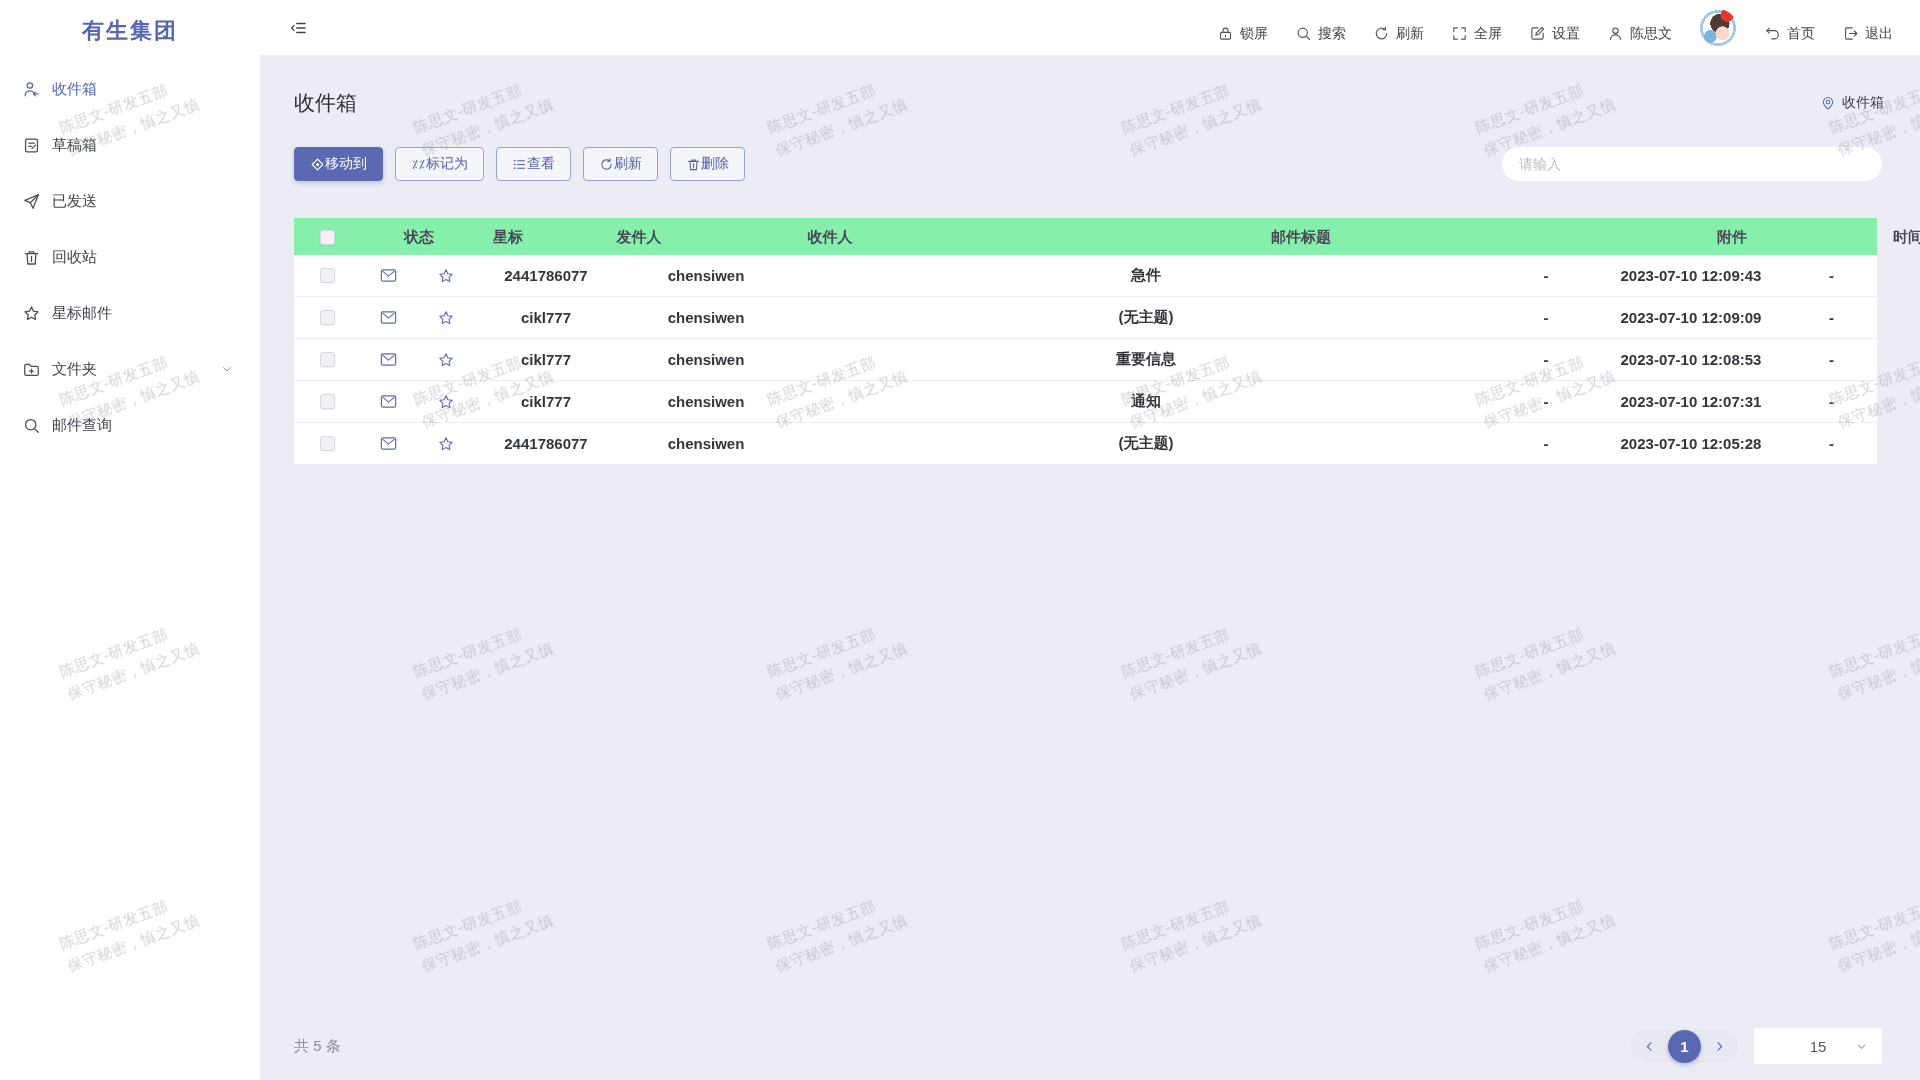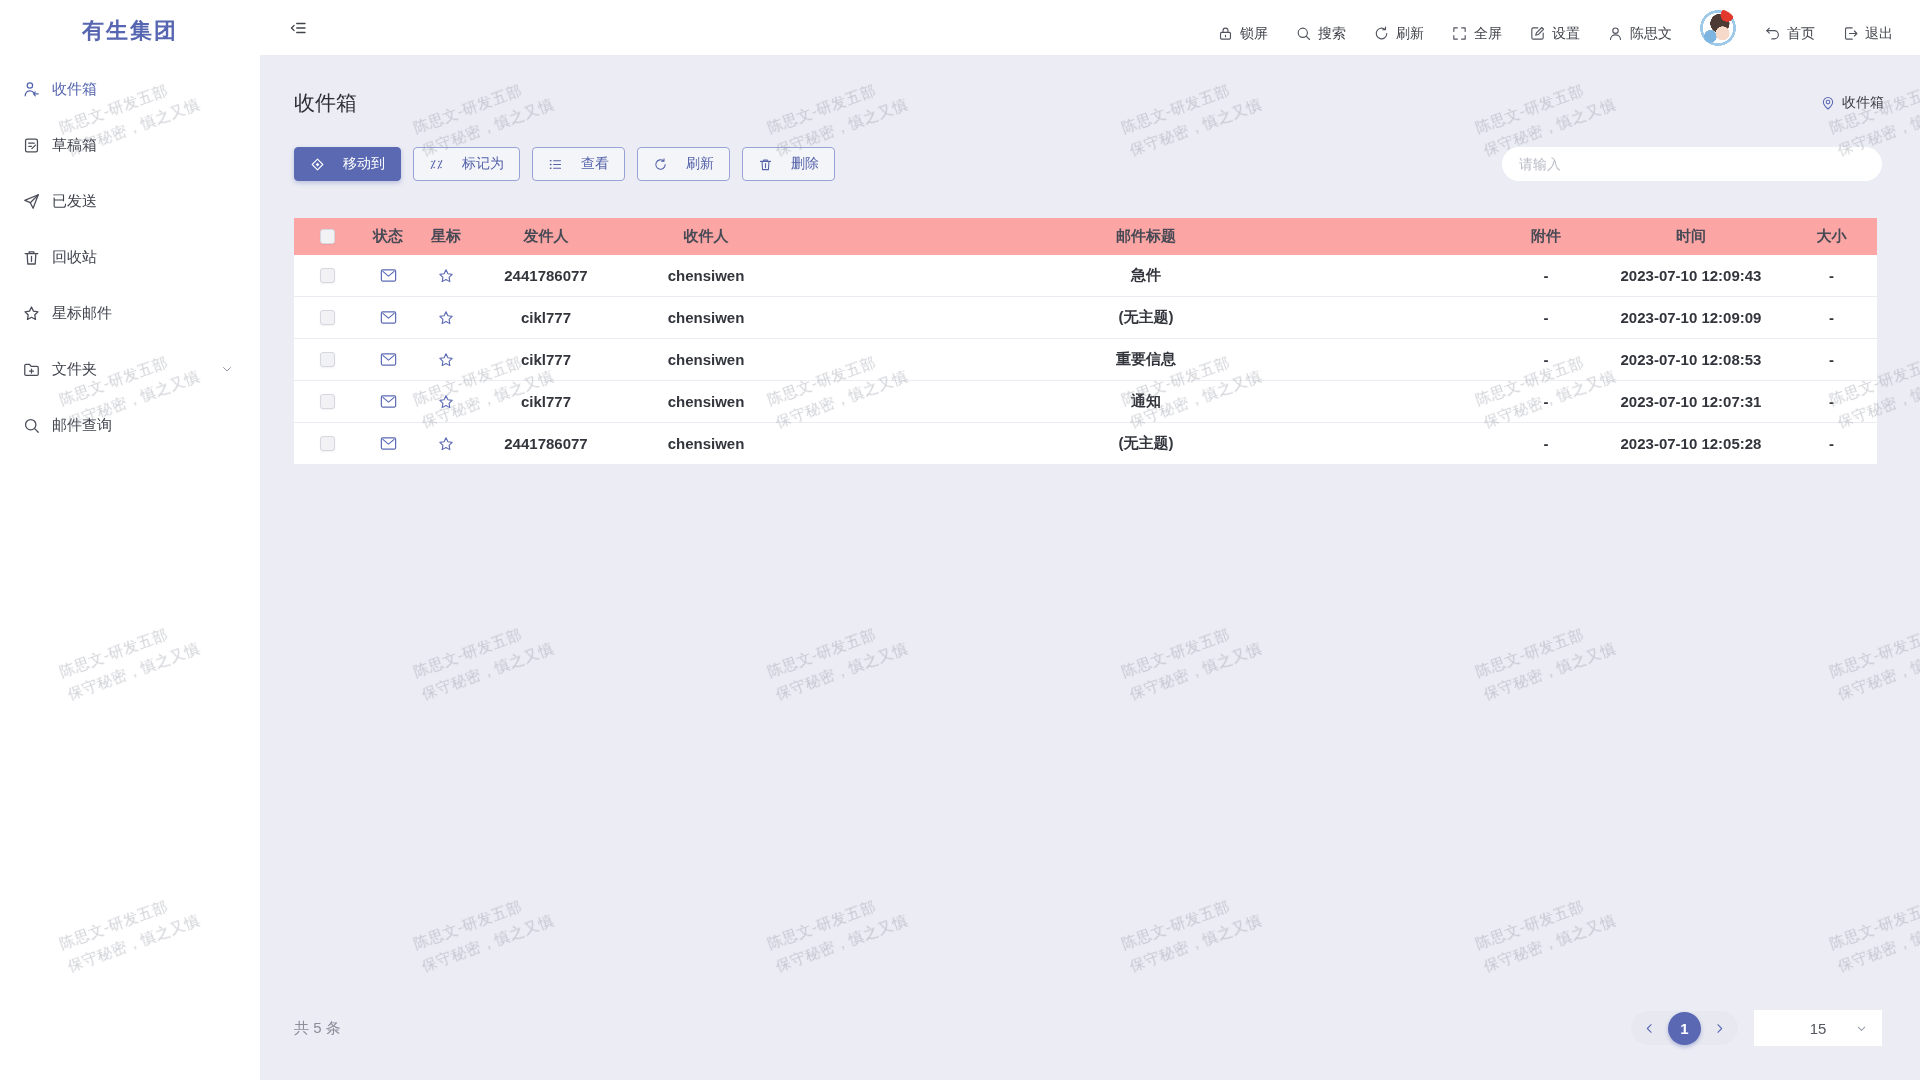--- a/index.html
+++ b/index.html
@@ -35,39 +35,39 @@
 
   
   .content { position:absolute; left:260px; top:55px; right:0; bottom:0; background:#ecedf4; z-index:1; }
   .page-head { display:flex; justify-content:space-between; align-items:center; padding:34px 36px 0 34px; }
   .page-title { font-size:21px; font-weight:500; color:#2e3037; }
   .crumb { display:flex; align-items:center; gap:6px; font-size:14px; color:#3a3c44; cursor:pointer; }
   .crumb svg { width:16px; height:16px; stroke:#5d6ab3; fill:none; stroke-width:1.6; }
 
   .toolbar-row { display:flex; justify-content:space-between; align-items:center; padding:30px 38px 0 34px; }
   .btns { display:flex; gap:12px; }
-  .btn { height:34px; padding:3px 15px; border-radius:4px; font-size:14px; display:flex; align-items:center; gap:18px; cursor:pointer;
+  .btn { height:34px; padding:3px 15px; border-radius:4px; font-size:14px; display:flex; align-items:center; gap:0; cursor:pointer;
          border:1px solid #99a2d6; color:#5462a9; background:rgba(255,255,255,.45); }
   .btn svg { width:15px; height:15px; stroke:currentColor; fill:none; stroke-width:1.7; stroke-linecap:round; stroke-linejoin:round; }
   .btn.primary { background:#5a69b2; border-color:#5a69b2; color:#fff; box-shadow:0 2px 5px rgba(90,105,178,.35); }
   .search-input { width:380px; height:34px; border:none; outline:none; border-radius:17px; background:#fff; padding:0 17px; font-size:14px; color:#333; font-family:inherit; }
   .search-input::placeholder { color:#b9bcc7; }
 
   
   .table { margin:37px 43px 0 34px; }
   .tr { display:grid; grid-template-columns:66px 56px 60px 140px 180px 700px 100px 190px 1fr; align-items:center; }
-  .thead { height:37px; background:#fca5a5; font-weight:bold; font-size:15px; color:#474a54; }
+  .thead { height:37px; background:#86efac; font-weight:bold; font-size:15px; color:#474a54;gap:31px; }
   .trow { height:42px; background:#fff; border-bottom:1px solid #ebecf1; font-weight:bold; font-size:15px; color:#33353d; }
   .td { display:flex; justify-content:center; align-items:center; text-align:center; }
   .cb { width:15px; height:15px; border-radius:3px; background:#f2f2f5; border:1px solid #d6d8e0; box-shadow:0 1px 2px rgba(0,0,0,.06); cursor:pointer; }
   .mail-ic svg { width:19px; height:19px; stroke:#5d6ab5; fill:none; stroke-width:1.5; stroke-linejoin:round; cursor:pointer; }
   .star-ic svg { width:18px; height:18px; stroke:#5d6ab5; fill:none; stroke-width:1.5; stroke-linejoin:round; cursor:pointer; }
 
   
-  .footer-row { position:absolute; left:34px; right:38px; bottom:32px; height:40px; display:flex; align-items:center; justify-content:space-between; }
+  .footer-row { position:absolute; left:34px; right:38px; bottom:14px; height:40px; display:flex; align-items:center; justify-content:space-between; }
   .total-text { font-size:15px; color:#8b8e9a; }
   .pager { display:flex; align-items:center; gap:16px; }
   .page-pill { display:flex; align-items:center; height:34px; background:#e8e9f0; border-radius:17px; padding:0 12px; gap:12px; }
   .page-pill .pchev { cursor:pointer; }
   .page-pill .pchev svg { width:13px; height:13px; stroke:#5d6ab5; fill:none; stroke-width:2; stroke-linecap:round; stroke-linejoin:round; }
   .page-num { width:33px; height:33px; border-radius:50%; background:#5a68b3; color:#fff; font-size:15px; font-weight:bold; display:flex; align-items:center; justify-content:center; cursor:pointer; box-shadow:0 2px 4px rgba(90,104,179,.4); }
   .size-select { position:relative; width:128px; height:36px; background:#fff; border-radius:0; display:flex; align-items:center; justify-content:center; font-size:15px; color:#55575f; cursor:pointer; }
   .size-select svg { position:absolute; right:14px; width:13px; height:13px; stroke:#9aa0ad; fill:none; stroke-width:2; stroke-linecap:round; stroke-linejoin:round; }
 
   

